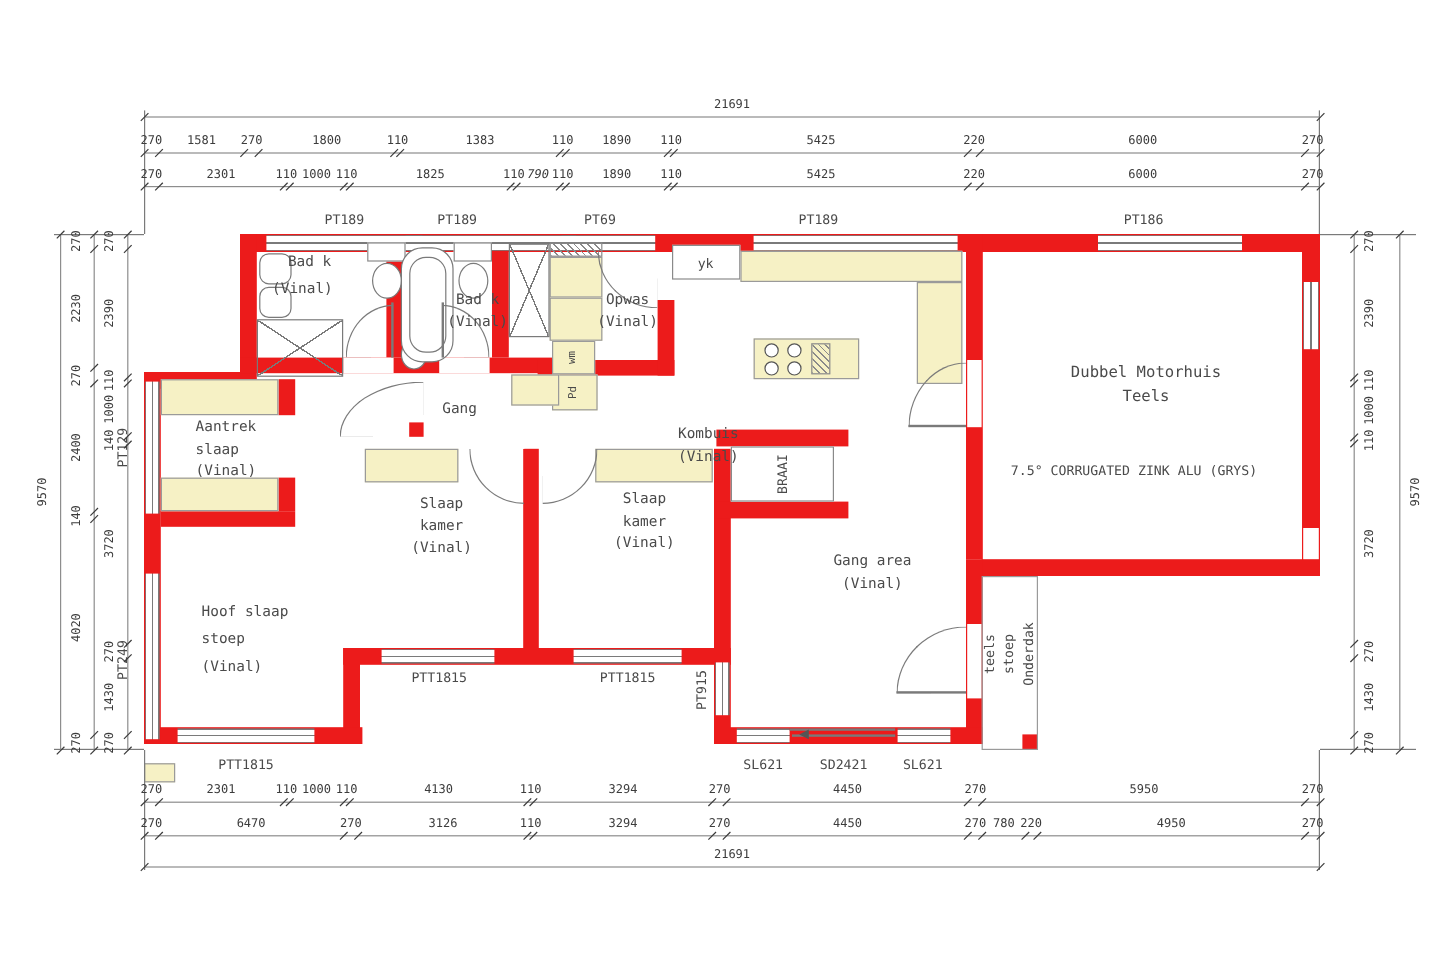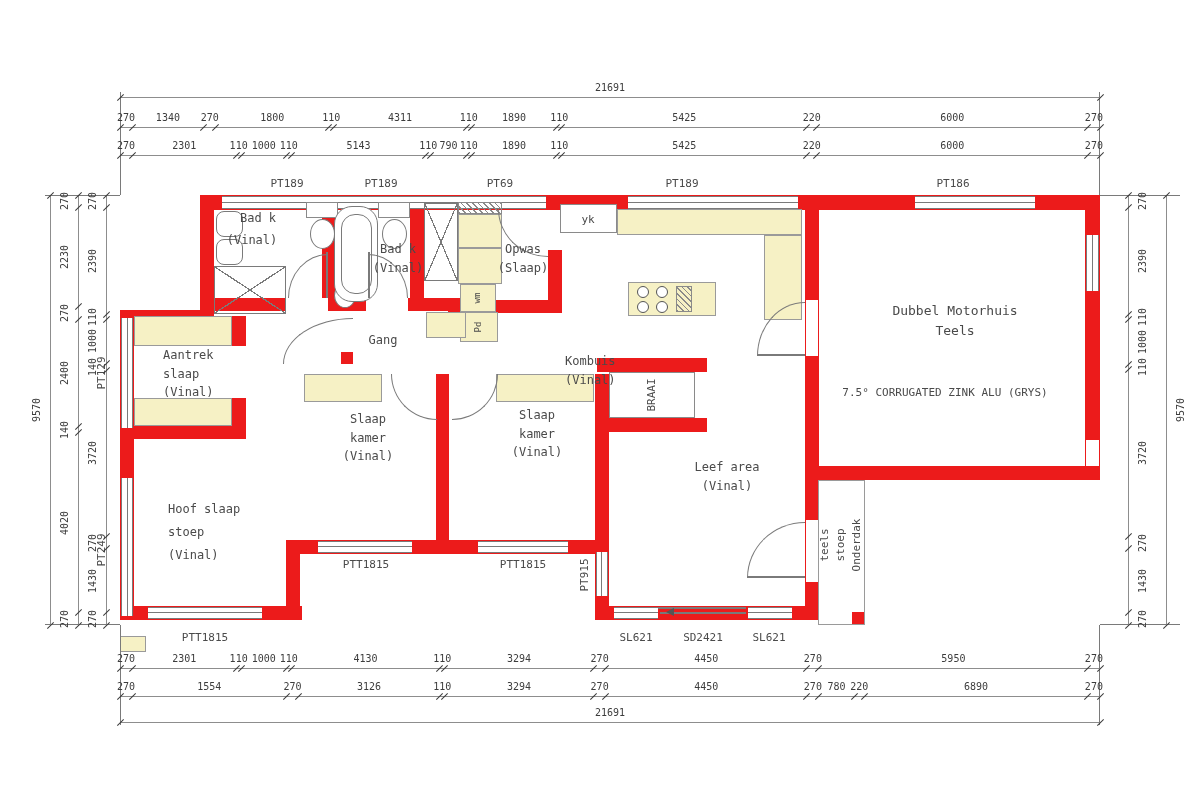--- a/index.html
+++ b/index.html
@@ -144,38 +144,38 @@
       <div class="tri" style="left: 666px; top: 608px; width: 0px; height: 0px;"></div>
       <div class="circ" style="left: 637px; top: 286px; width: 12px; height: 12px;"></div>
       <div class="circ" style="left: 637px; top: 301px; width: 12px; height: 12px;"></div>
       <div class="circ" style="left: 656px; top: 286px; width: 12px; height: 12px;"></div>
       <div class="circ" style="left: 656px; top: 301px; width: 12px; height: 12px;"></div>
       <div class="lbl c" style="left: 258px; top: 209px;">Bad k</div>
       <div class="lbl c" style="left: 252px; top: 231px;">(Vinal)</div>
       <div class="lbl c" style="left: 398px; top: 240px;">Bad k
 (Vinal)</div>
       <div class="lbl c" style="left: 523px; top: 240px;">Opwas
-(Slaap)</div>
+(Vinal)</div>
       <div class="lbl c" style="left: 588px; top: 211px; font-size: 11px;">yk</div>
       <div class="lbl c" style="left: 383px; top: 331px;">Gang</div>
       <div class="lbl" style="left: 163px; top: 346px;">Aantrek
 slaap
 (Vinal)</div>
       <div class="lbl" style="left: 168px; top: 498px; line-height: 1.9;">Hoof slaap
 stoep
 (Vinal)</div>
       <div class="lbl c" style="left: 368px; top: 410px;">Slaap
 kamer
 (Vinal)</div>
       <div class="lbl c" style="left: 537px; top: 406px;">Slaap
 kamer
 (Vinal)</div>
       <div class="lbl" style="left: 565px; top: 352px;">Kombuis
 (Vinal)</div>
-      <div class="lbl c" style="left: 727px; top: 458px;">Leef area
+      <div class="lbl c" style="left: 727px; top: 458px;">Gang area
 (Vinal)</div>
       <div class="lbl c" style="left: 955px; top: 301px; font-size: 13px;">Dubbel Motorhuis
 Teels</div>
       <div class="lbl c" style="left: 945px; top: 384px; font-size: 11px;">7.5° CORRUGATED ZINK ALU (GRYS)</div>
       <div class="lbl rot" style="left: 652px; top: 395px; font-size: 11px;">BRAAI</div>
       <div class="lbl rot" style="left: 478px; top: 298px; font-size: 9px;">wm</div>
       <div class="lbl rot" style="left: 479px; top: 327px; font-size: 9px;">Pd</div>
       <div class="lbl rot" style="left: 857px; top: 545px; font-size: 11px;">Onderdak</div>
       <div class="lbl rot" style="left: 841px; top: 545px; font-size: 11px;">stoep</div>
       <div class="lbl rot" style="left: 825px; top: 545px; font-size: 11px;">teels</div>
@@ -194,29 +194,29 @@
       <div class="lbl c" style="left: 703px; top: 629px; font-size: 11px;">SD2421</div>
       <div class="lbl c" style="left: 769px; top: 629px; font-size: 11px;">SL621</div>
       <div class="rail" style="left: 120px; top: 97px; width: 980px; height: 1px;"></div>
       <div class="tick" style="left: 115.5px; top: 97px; width: 9px; height: 1px;"></div>
       <div class="dimlbl" style="left: 610px; top: 82px;">21691</div>
       <div class="tick" style="left: 1095.5px; top: 97px; width: 9px; height: 1px;"></div>
       <div class="rail" style="left: 120px; top: 127px; width: 980px; height: 1px;"></div>
       <div class="tick" style="left: 115.5px; top: 127px; width: 9px; height: 1px;"></div>
       <div class="dimlbl" style="left: 126.099px; top: 112px;">270</div>
       <div class="tick" style="left: 127.699px; top: 127px; width: 9px; height: 1px;"></div>
-      <div class="dimlbl" style="left: 167.913px; top: 112px;">1340</div>
+      <div class="dimlbl" style="left: 167.913px; top: 112px;">1581</div>
       <div class="tick" style="left: 199.128px; top: 127px; width: 9px; height: 1px;"></div>
       <div class="dimlbl" style="left: 209.728px; top: 112px;">270</div>
       <div class="tick" style="left: 211.327px; top: 127px; width: 9px; height: 1px;"></div>
       <div class="dimlbl" style="left: 272.302px; top: 112px;">1800</div>
       <div class="tick" style="left: 324.277px; top: 127px; width: 9px; height: 1px;"></div>
       <div class="dimlbl" style="left: 331.262px; top: 112px;">110</div>
       <div class="tick" style="left: 329.247px; top: 127px; width: 9px; height: 1px;"></div>
-      <div class="dimlbl" style="left: 400.048px; top: 112px;">4311</div>
+      <div class="dimlbl" style="left: 400.048px; top: 112px;">1383</div>
       <div class="tick" style="left: 461.85px; top: 127px; width: 9px; height: 1px;"></div>
       <div class="dimlbl" style="left: 468.835px; top: 112px;">110</div>
       <div class="tick" style="left: 466.82px; top: 127px; width: 9px; height: 1px;"></div>
       <div class="dimlbl" style="left: 514.015px; top: 112px;">1890</div>
       <div class="tick" style="left: 552.21px; top: 127px; width: 9px; height: 1px;"></div>
       <div class="dimlbl" style="left: 559.195px; top: 112px;">110</div>
       <div class="tick" style="left: 557.18px; top: 127px; width: 9px; height: 1px;"></div>
       <div class="dimlbl" style="left: 684.231px; top: 112px;">5425</div>
       <div class="tick" style="left: 802.282px; top: 127px; width: 9px; height: 1px;"></div>
       <div class="dimlbl" style="left: 811.751px; top: 112px;">220</div>
@@ -230,25 +230,25 @@
       <div class="dimlbl" style="left: 126.099px; top: 140px;">270</div>
       <div class="tick" style="left: 127.699px; top: 155px; width: 9px; height: 1px;"></div>
       <div class="dimlbl" style="left: 184.178px; top: 140px;">2301</div>
       <div class="tick" style="left: 231.658px; top: 155px; width: 9px; height: 1px;"></div>
       <div class="dimlbl" style="left: 238.643px; top: 140px;">110</div>
       <div class="tick" style="left: 236.628px; top: 155px; width: 9px; height: 1px;"></div>
       <div class="dimlbl" style="left: 263.718px; top: 140px;">1000</div>
       <div class="tick" style="left: 281.808px; top: 155px; width: 9px; height: 1px;"></div>
       <div class="dimlbl" style="left: 288.793px; top: 140px;">110</div>
       <div class="tick" style="left: 286.777px; top: 155px; width: 9px; height: 1px;"></div>
-      <div class="dimlbl" style="left: 358.483px; top: 140px;">5143</div>
+      <div class="dimlbl" style="left: 358.483px; top: 140px;">1825</div>
       <div class="tick" style="left: 421.188px; top: 155px; width: 9px; height: 1px;"></div>
       <div class="dimlbl" style="left: 428.173px; top: 140px;">110</div>
       <div class="tick" style="left: 426.158px; top: 155px; width: 9px; height: 1px;"></div>
-      <div class="dimlbl" style="left: 448.504px; top: 140px;">790</div>
+      <div class="dimlbl" style="left: 448.504px; top: 140px; font-style: italic;">790</div>
       <div class="tick" style="left: 461.85px; top: 155px; width: 9px; height: 1px;"></div>
       <div class="dimlbl" style="left: 468.835px; top: 140px;">110</div>
       <div class="tick" style="left: 466.82px; top: 155px; width: 9px; height: 1px;"></div>
       <div class="dimlbl" style="left: 514.015px; top: 140px;">1890</div>
       <div class="tick" style="left: 552.21px; top: 155px; width: 9px; height: 1px;"></div>
       <div class="dimlbl" style="left: 559.195px; top: 140px;">110</div>
       <div class="tick" style="left: 557.18px; top: 155px; width: 9px; height: 1px;"></div>
       <div class="dimlbl" style="left: 684.231px; top: 140px;">5425</div>
       <div class="tick" style="left: 802.282px; top: 155px; width: 9px; height: 1px;"></div>
       <div class="dimlbl" style="left: 811.751px; top: 140px;">220</div>
@@ -282,41 +282,41 @@
       <div class="dimlbl" style="left: 812.881px; top: 653px;">270</div>
       <div class="tick" style="left: 814.48px; top: 668px; width: 9px; height: 1px;"></div>
       <div class="dimlbl" style="left: 953.391px; top: 653px;">5950</div>
       <div class="tick" style="left: 1083.3px; top: 668px; width: 9px; height: 1px;"></div>
       <div class="dimlbl" style="left: 1093.9px; top: 653px;">270</div>
       <div class="tick" style="left: 1095.5px; top: 668px; width: 9px; height: 1px;"></div>
       <div class="rail" style="left: 120px; top: 696px; width: 980px; height: 1px;"></div>
       <div class="tick" style="left: 115.5px; top: 696px; width: 9px; height: 1px;"></div>
       <div class="dimlbl" style="left: 126.099px; top: 681px;">270</div>
       <div class="tick" style="left: 127.699px; top: 696px; width: 9px; height: 1px;"></div>
-      <div class="dimlbl" style="left: 209.253px; top: 681px;">1554</div>
+      <div class="dimlbl" style="left: 209.253px; top: 681px;">6470</div>
       <div class="tick" style="left: 281.808px; top: 696px; width: 9px; height: 1px;"></div>
       <div class="dimlbl" style="left: 292.407px; top: 681px;">270</div>
       <div class="tick" style="left: 294.006px; top: 696px; width: 9px; height: 1px;"></div>
       <div class="dimlbl" style="left: 369.123px; top: 681px;">3126</div>
       <div class="tick" style="left: 435.239px; top: 696px; width: 9px; height: 1px;"></div>
       <div class="dimlbl" style="left: 442.224px; top: 681px;">110</div>
       <div class="tick" style="left: 440.209px; top: 696px; width: 9px; height: 1px;"></div>
       <div class="dimlbl" style="left: 519.12px; top: 681px;">3294</div>
       <div class="tick" style="left: 589.032px; top: 696px; width: 9px; height: 1px;"></div>
       <div class="dimlbl" style="left: 599.631px; top: 681px;">270</div>
       <div class="tick" style="left: 601.23px; top: 696px; width: 9px; height: 1px;"></div>
       <div class="dimlbl" style="left: 706.256px; top: 681px;">4450</div>
       <div class="tick" style="left: 802.282px; top: 696px; width: 9px; height: 1px;"></div>
       <div class="dimlbl" style="left: 812.881px; top: 681px;">270</div>
       <div class="tick" style="left: 814.48px; top: 696px; width: 9px; height: 1px;"></div>
       <div class="dimlbl" style="left: 836.6px; top: 681px;">780</div>
       <div class="tick" style="left: 849.721px; top: 696px; width: 9px; height: 1px;"></div>
       <div class="dimlbl" style="left: 859.19px; top: 681px;">220</div>
       <div class="tick" style="left: 859.66px; top: 696px; width: 9px; height: 1px;"></div>
-      <div class="dimlbl" style="left: 975.981px; top: 681px;">6890</div>
+      <div class="dimlbl" style="left: 975.981px; top: 681px;">4950</div>
       <div class="tick" style="left: 1083.3px; top: 696px; width: 9px; height: 1px;"></div>
       <div class="dimlbl" style="left: 1093.9px; top: 681px;">270</div>
       <div class="tick" style="left: 1095.5px; top: 696px; width: 9px; height: 1px;"></div>
       <div class="rail" style="left: 120px; top: 722px; width: 980px; height: 1px;"></div>
       <div class="tick" style="left: 115.5px; top: 722px; width: 9px; height: 1px;"></div>
       <div class="dimlbl" style="left: 610px; top: 707px;">21691</div>
       <div class="tick" style="left: 1095.5px; top: 722px; width: 9px; height: 1px;"></div>
       <div class="rail" style="left: 50px; top: 195px; width: 1px; height: 430px;"></div>
       <div class="tick" style="left: 46px; top: 194.5px; width: 9px; height: 1px;"></div>
       <div class="dimlbl rot" style="left: 36px; top: 410px;">9570</div>

